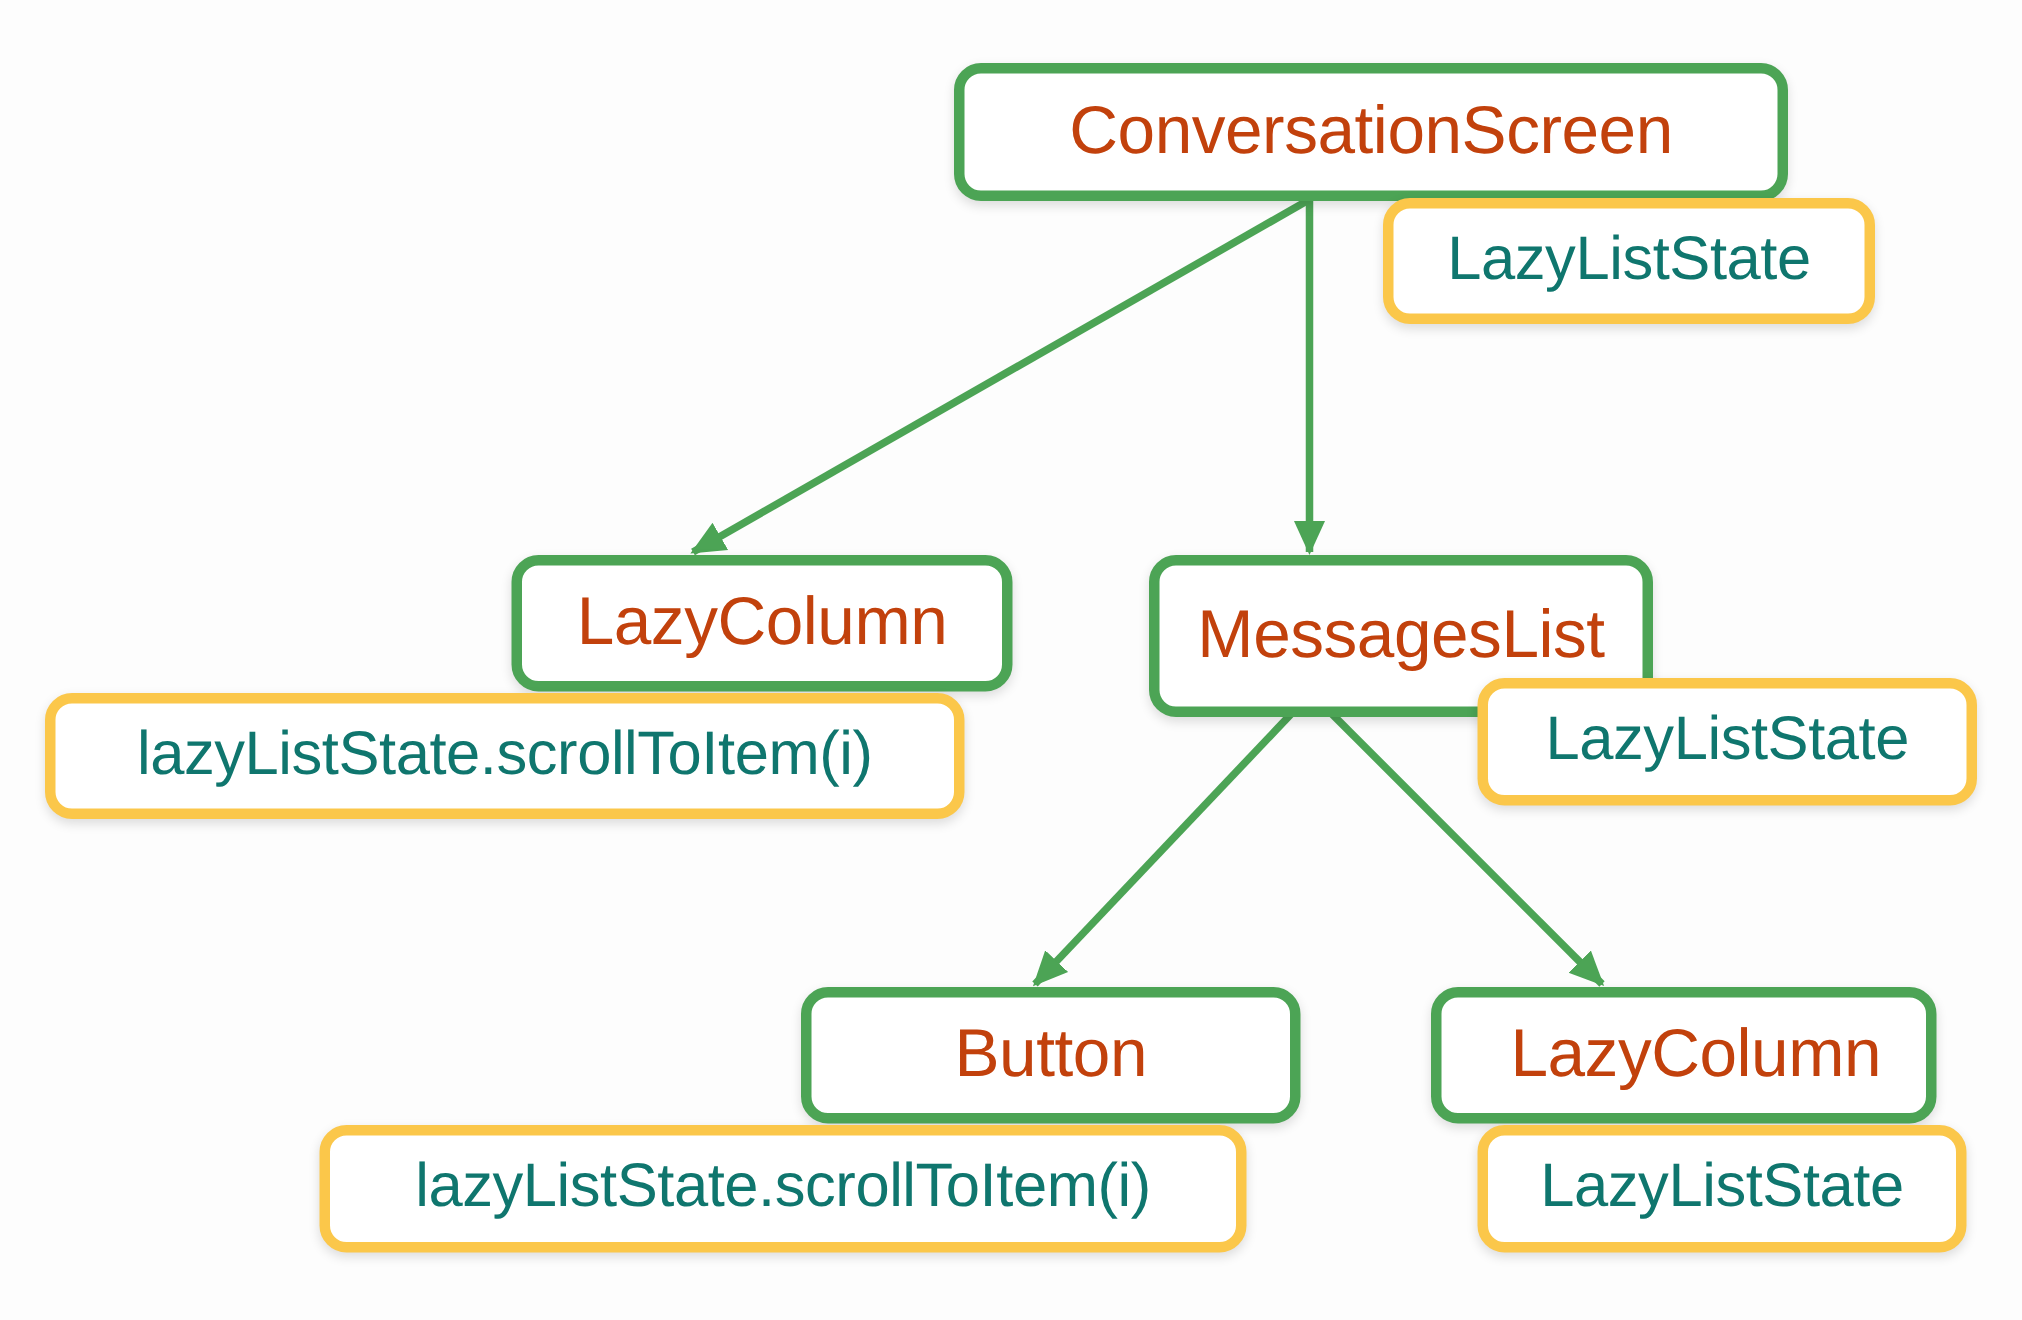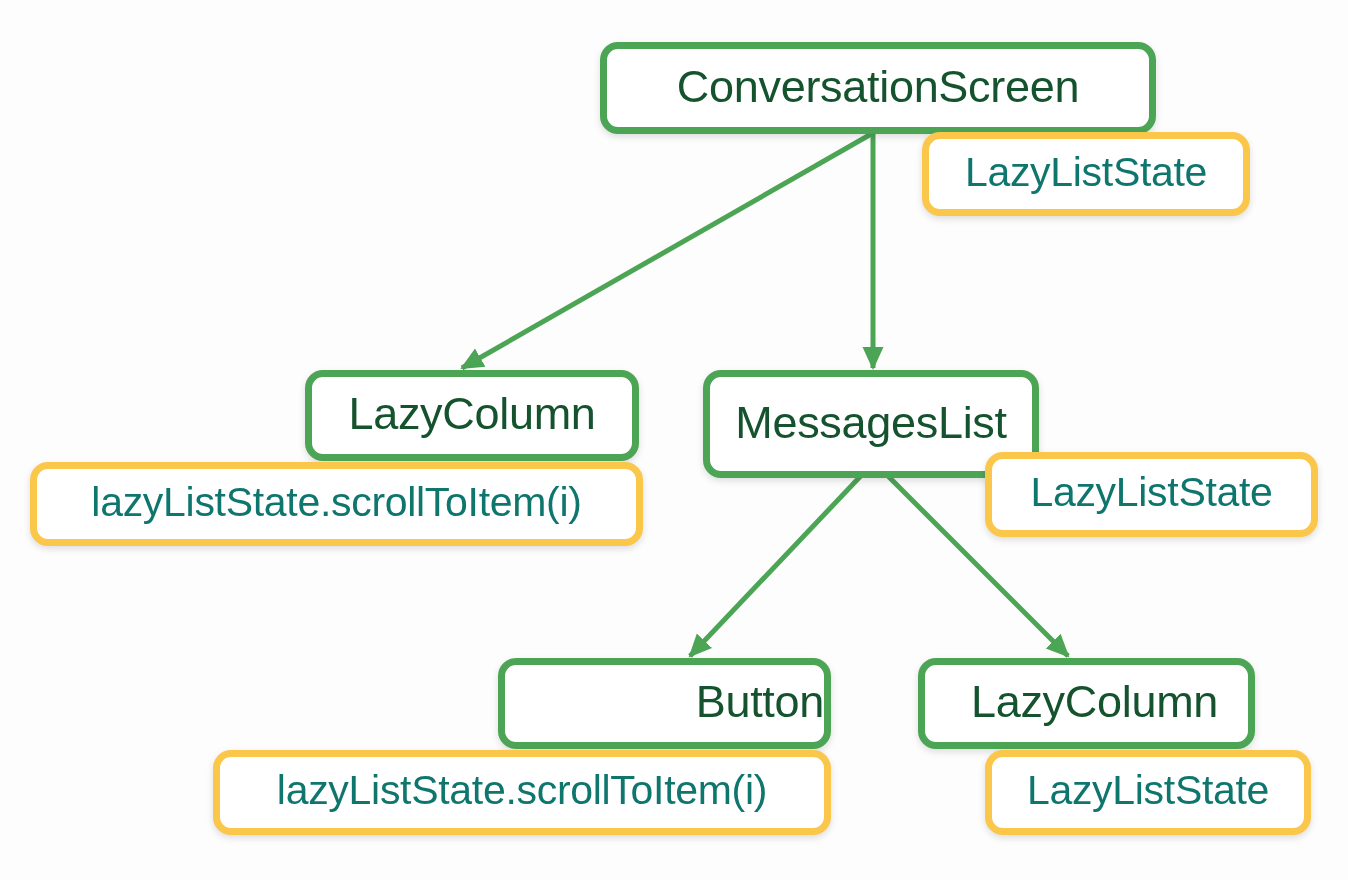--- a/index.html
+++ b/index.html
@@ -29,26 +29,27 @@
     display: flex;
     align-items: center;
     justify-content: center;
     background: #ffffff;
     border-radius: 18px;
     text-align: center;
     white-space: nowrap;
   }
   .node.component {
     border: 7px solid #4ca455;
-    color: #14532d;
+    color: #c2410c;
     font-size: 45px;
     font-weight: 400;
     letter-spacing: -0.3px;
     box-shadow: 0 3px 7px rgba(0,0,0,0.13);
     z-index: 3;
+    margin-left: 36px;
   }
   .node.state {
     border: 7px solid #fbc74a;
     color: #0f766e;
     font-size: 41px;
     font-weight: 400;
     letter-spacing: -0.3px;
     box-shadow: 0 3px 7px rgba(0,0,0,0.13);
     z-index: 4;
   }
@@ -78,27 +79,27 @@
     </div>
     <div class="node state" style="left: 922px; top: 132px; width: 328px; height: 84px;">
       <span class="node-label">LazyListState</span>
     </div>
     <div class="node component" style="left: 305px; top: 370px; width: 334px; height: 91px;">
       <span class="node-label">LazyColumn</span>
     </div>
     <div class="node state" style="left: 30px; top: 462px; width: 613px; height: 84px;">
       <span class="node-label">lazyListState.scrollToItem(i)</span>
     </div>
-    <div class="node component" style="left: 703px; top: 370px; width: 336px; height: 108px;">
+    <div class="node component" style="left: 730px; top: 370px; width: 336px; height: 108px;">
       <span class="node-label">MessagesList</span>
     </div>
     <div class="node state" style="left: 985px; top: 452px; width: 333px; height: 85px;">
       <span class="node-label">LazyListState</span>
     </div>
-    <div class="node component" style="left: 498px; top: 658px; width: 333px; height: 91px; justify-content: flex-end;">
+    <div class="node component" style="left: 498px; top: 658px; width: 333px; height: 91px;">
       <span class="node-label">Button</span>
     </div>
     <div class="node state" style="left: 213px; top: 750px; width: 618px; height: 85px;">
       <span class="node-label">lazyListState.scrollToItem(i)</span>
     </div>
     <div class="node component" style="left: 918px; top: 658px; width: 337px; height: 91px; padding-left: 16px;">
       <span class="node-label">LazyColumn</span>
     </div>
     <div class="node state" style="left: 985px; top: 750px; width: 326px; height: 85px;">
       <span class="node-label">LazyListState</span>

